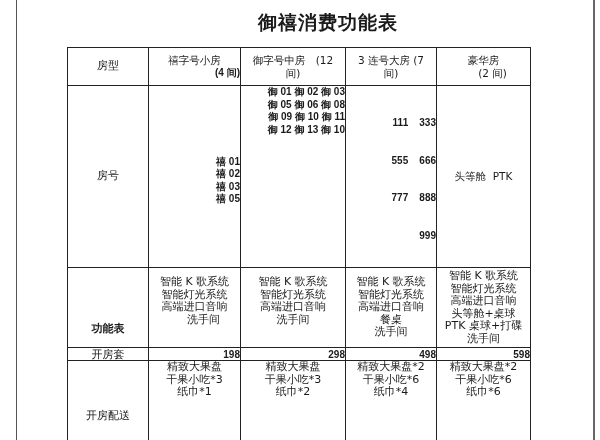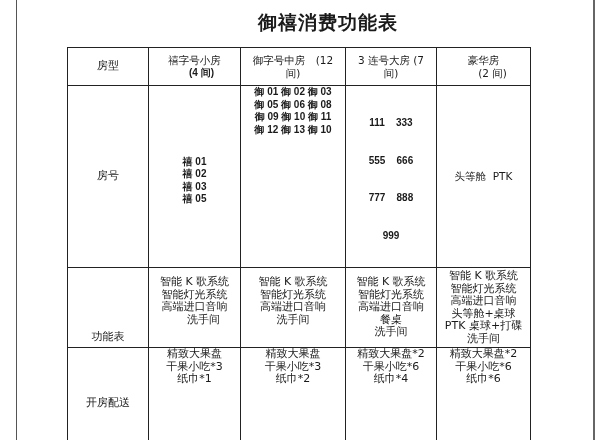--- a/index.html
+++ b/index.html
@@ -5,24 +5,24 @@
   html, body { margin:0; padding:0; }
   body { width:600px; height:440px; background:#fff; position:relative; overflow:hidden;
          font-family:"DejaVu Sans", sans-serif; color:#1a1a1a; }
   .page-left-edge { position:absolute; left:16px; top:0; width:1px; height:440px; background:#555; }
   .page-right-edge { position:absolute; left:593px; top:0; width:2px; height:440px; background:#666; }
   .title { position:absolute; left:0; width:600px; top:10px; text-align:center;
            font-size:19px; font-weight:bold; letter-spacing:1px; font-family:"DejaVu Sans", sans-serif;margin-left:28px; }
   table { position:absolute; left:67px; top:47px; border-collapse:collapse; table-layout:fixed; }
   td { border:1.5px solid #222; padding:0; text-align:center; vertical-align:middle;
        font-size:10.5px; line-height:12.5px; }
-  .num { font-family:"Liberation Sans", sans-serif; font-weight:bold; font-size:10px; }
+  .num { font-family:"Liberation Sans", sans-serif; font-weight:bold; font-size:10px;text-align:right; }
   .lbl { font-size:11px; }
   .multi div { white-space:nowrap; }
-  .bottom-label { vertical-align:bottom; padding-bottom:4px; }
+  .bottom-label { vertical-align:bottom; padding-bottom:12px;font-weight:bold; }
   .left-label { text-align:left; padding-left:4px; }
 </style>
 </head>
 <body>
 
 <div class="page-left-edge"></div>
 <div class="page-right-edge"></div>
 
 <div class="title">御禧消费功能表</div>
 
@@ -101,20 +101,27 @@
     </td>
     <td class="multi" style="font-size:11px">
       <div>智能 K 歌系统</div>
       <div>智能灯光系统</div>
       <div>高端进口音响</div>
       <div>头等舱+桌球</div>
       <div>PTK 桌球+打碟</div>
       <div>洗手间</div>
     </td>
   </tr>
+  <tr style="height:13px">
+    <td class="lbl" style="line-height:11px">开房套</td>
+    <td class="num" style="line-height:11px">198</td>
+    <td class="num" style="line-height:11px">298</td>
+    <td class="num" style="line-height:11px">498</td>
+    <td class="num" style="line-height:11px">598</td>
+  </tr>
   <tr style="height:105px">
     <td class="lbl" style="padding-top:6px">开房配送</td>
     <td class="multi" style="vertical-align:top;font-size:11px;line-height:12.5px">
       <div>精致大果盘</div>
       <div>干果小吃*3</div>
       <div>纸巾*1</div>
 
     </td>
     <td class="multi" style="vertical-align:top;font-size:11px;line-height:12.5px">
       <div>精致大果盘</div>

